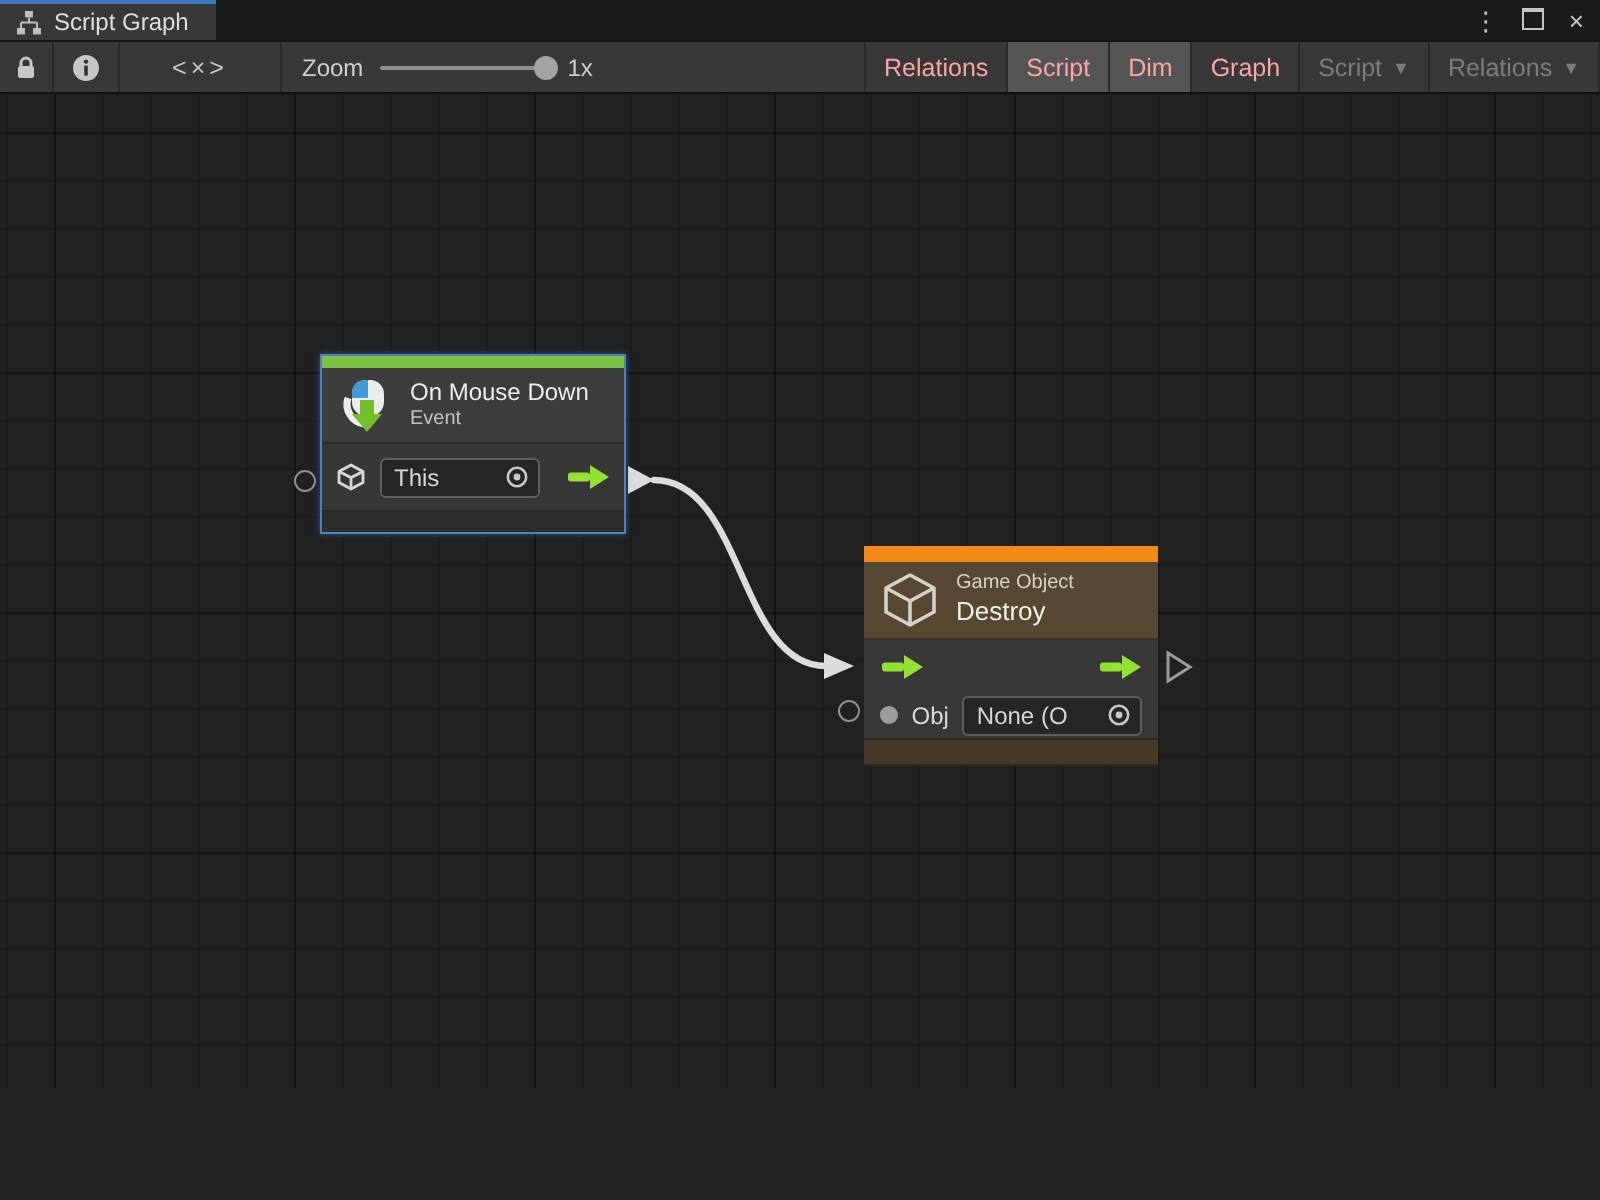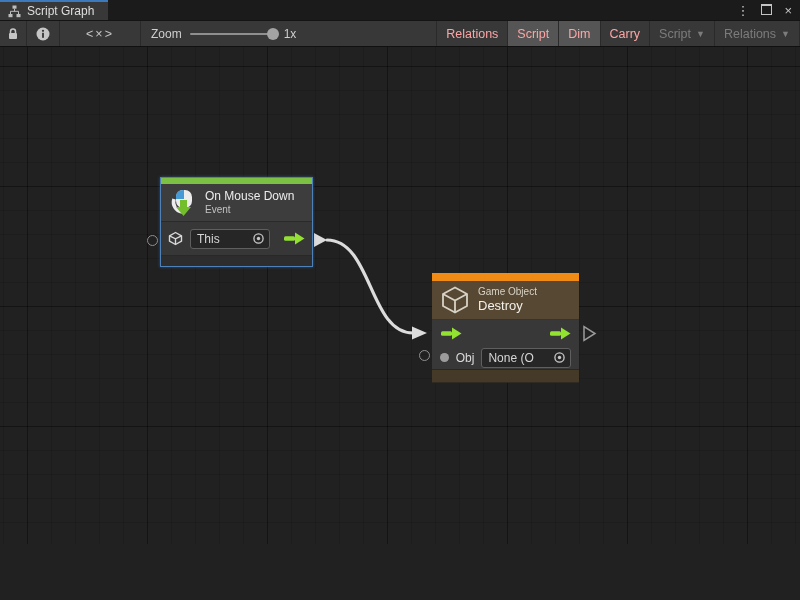--- a/index.html
+++ b/index.html
@@ -124,21 +124,21 @@
         <div class="zoom-handle"></div>
       </div>
       <span>1x</span>
     </div>
 
     <div class="tb-spacer"></div>
 
     <div class="tb-btn">Relations</div>
     <div class="tb-btn active">Script</div>
     <div class="tb-btn active">Dim</div>
-    <div class="tb-btn">Carry</div>
+    <div class="tb-btn">Graph</div>
     <div class="tb-btn disabled">
       <span>Script</span>
       <span class="dd">▼</span>
     </div>
     <div class="tb-btn disabled">
       <span>Relations</span>
       <span class="dd">▼</span>
     </div>
 
   </div>

